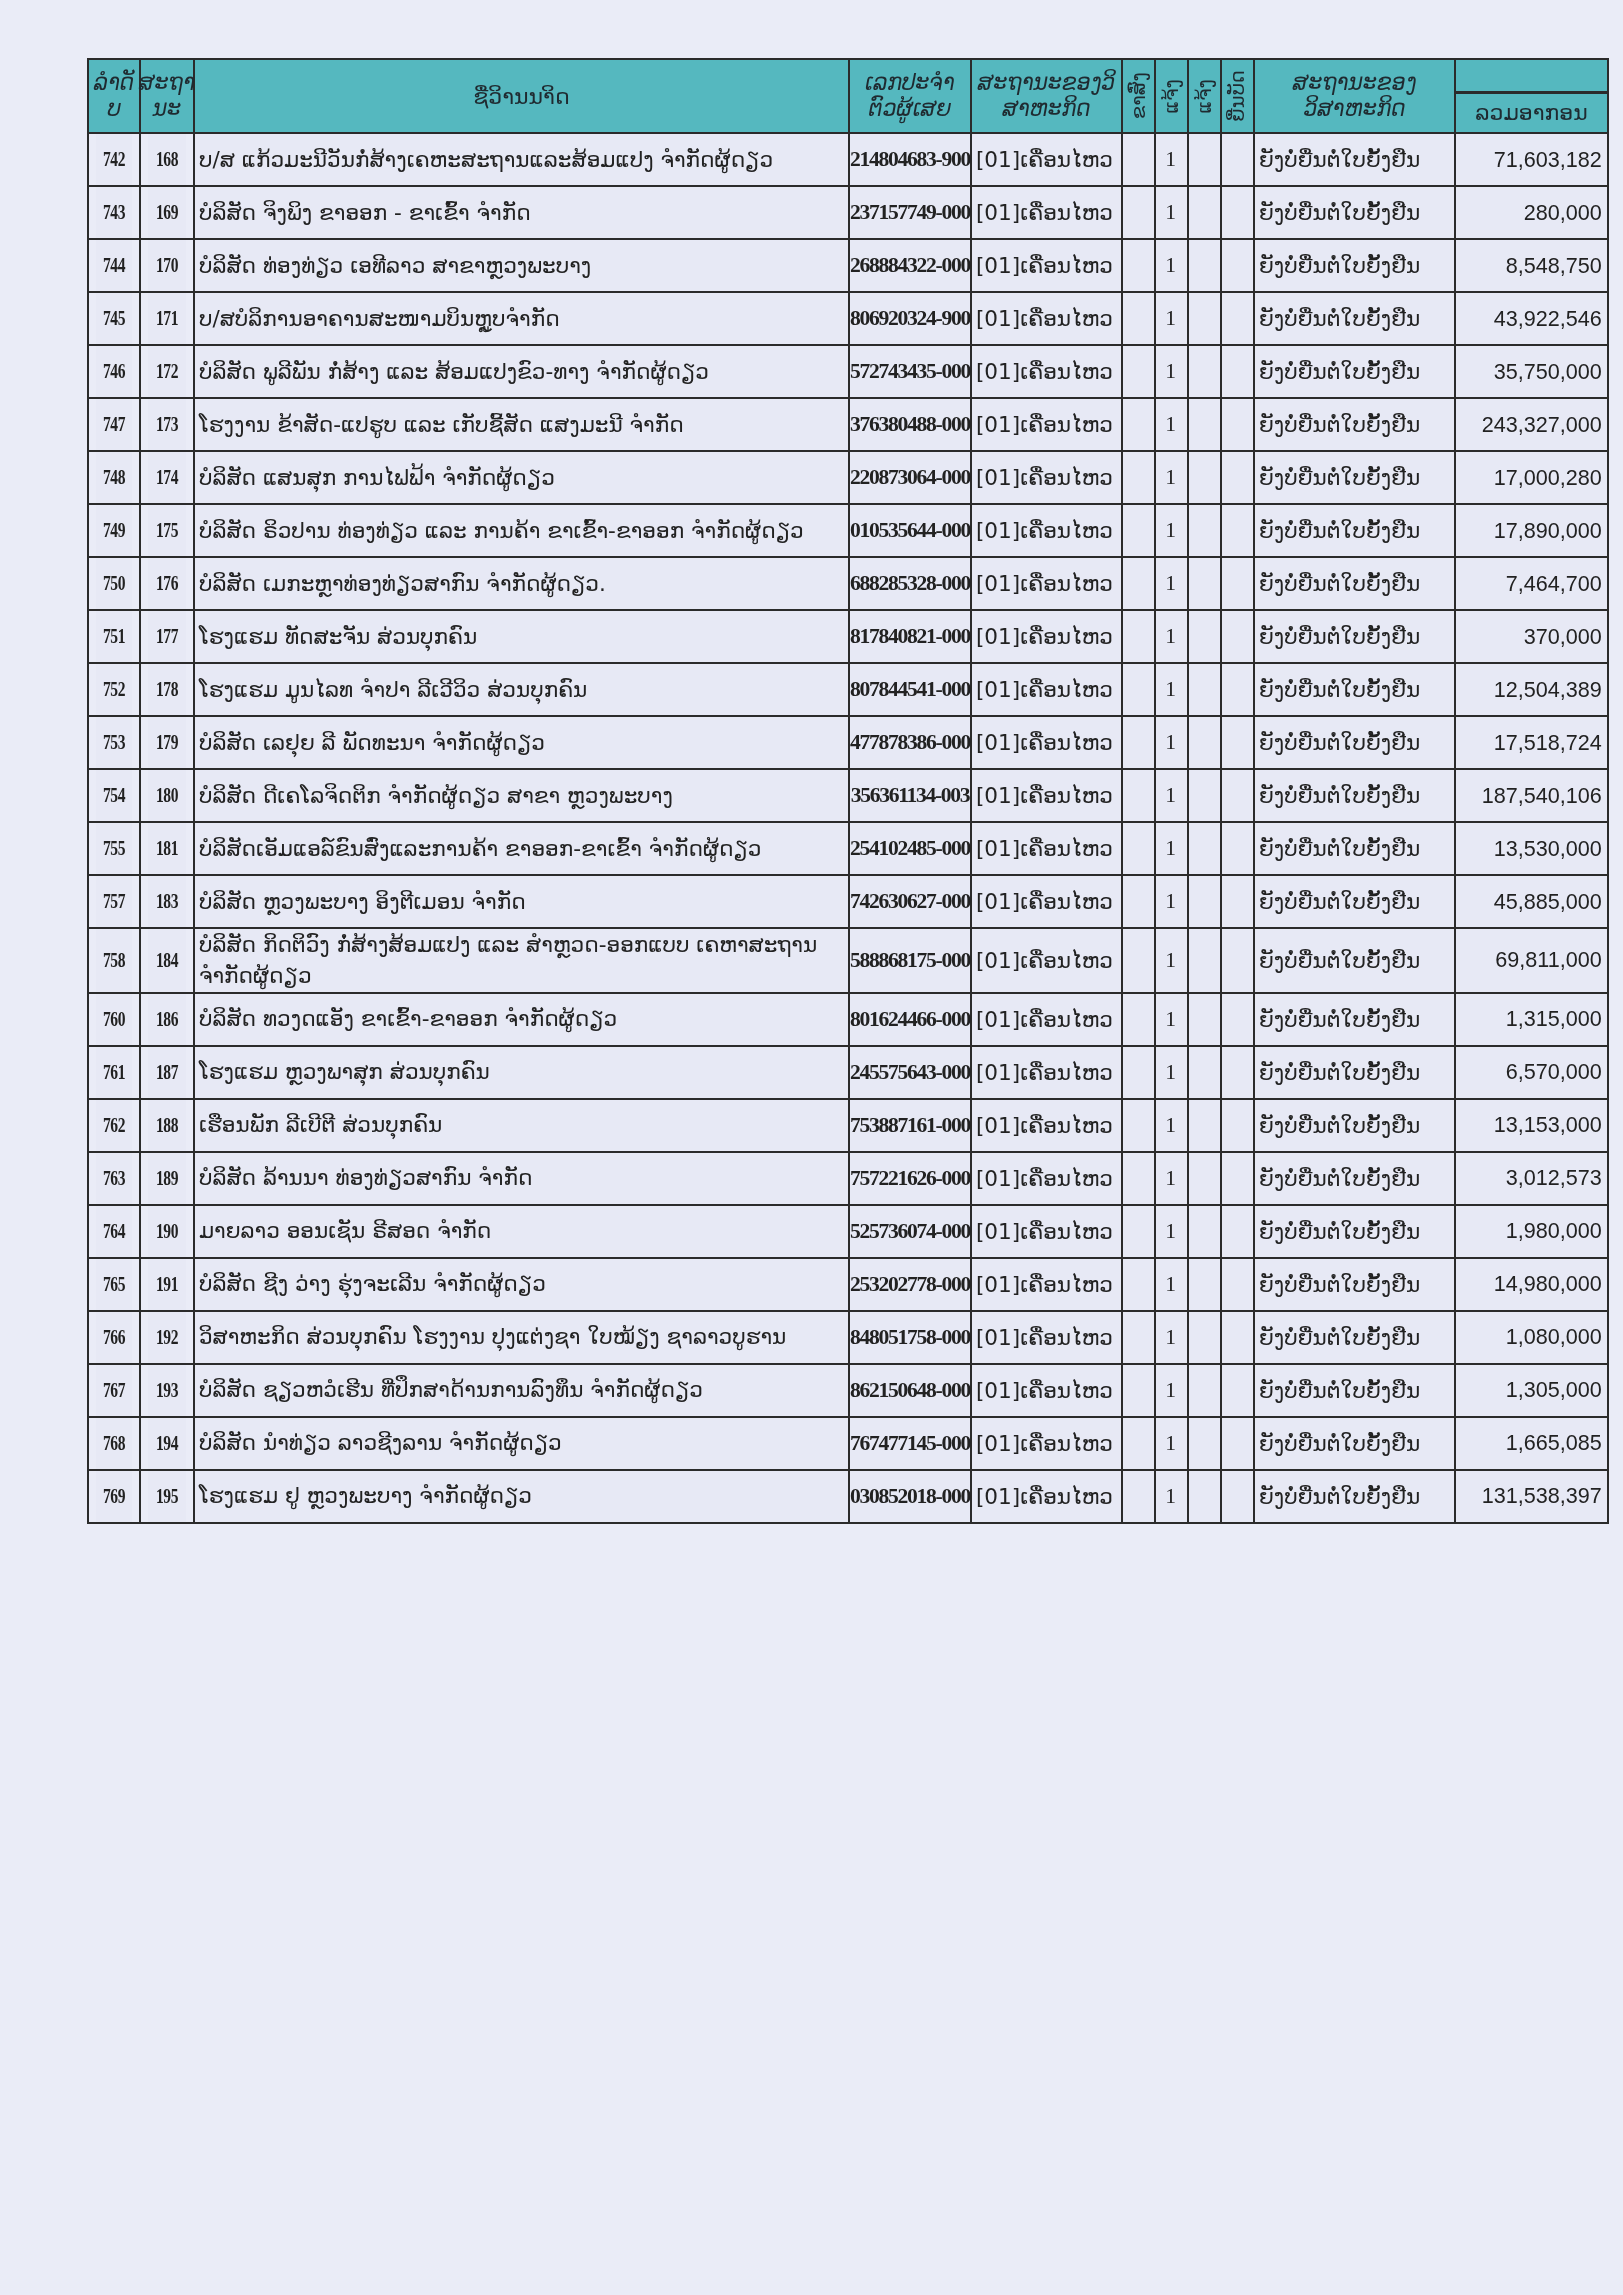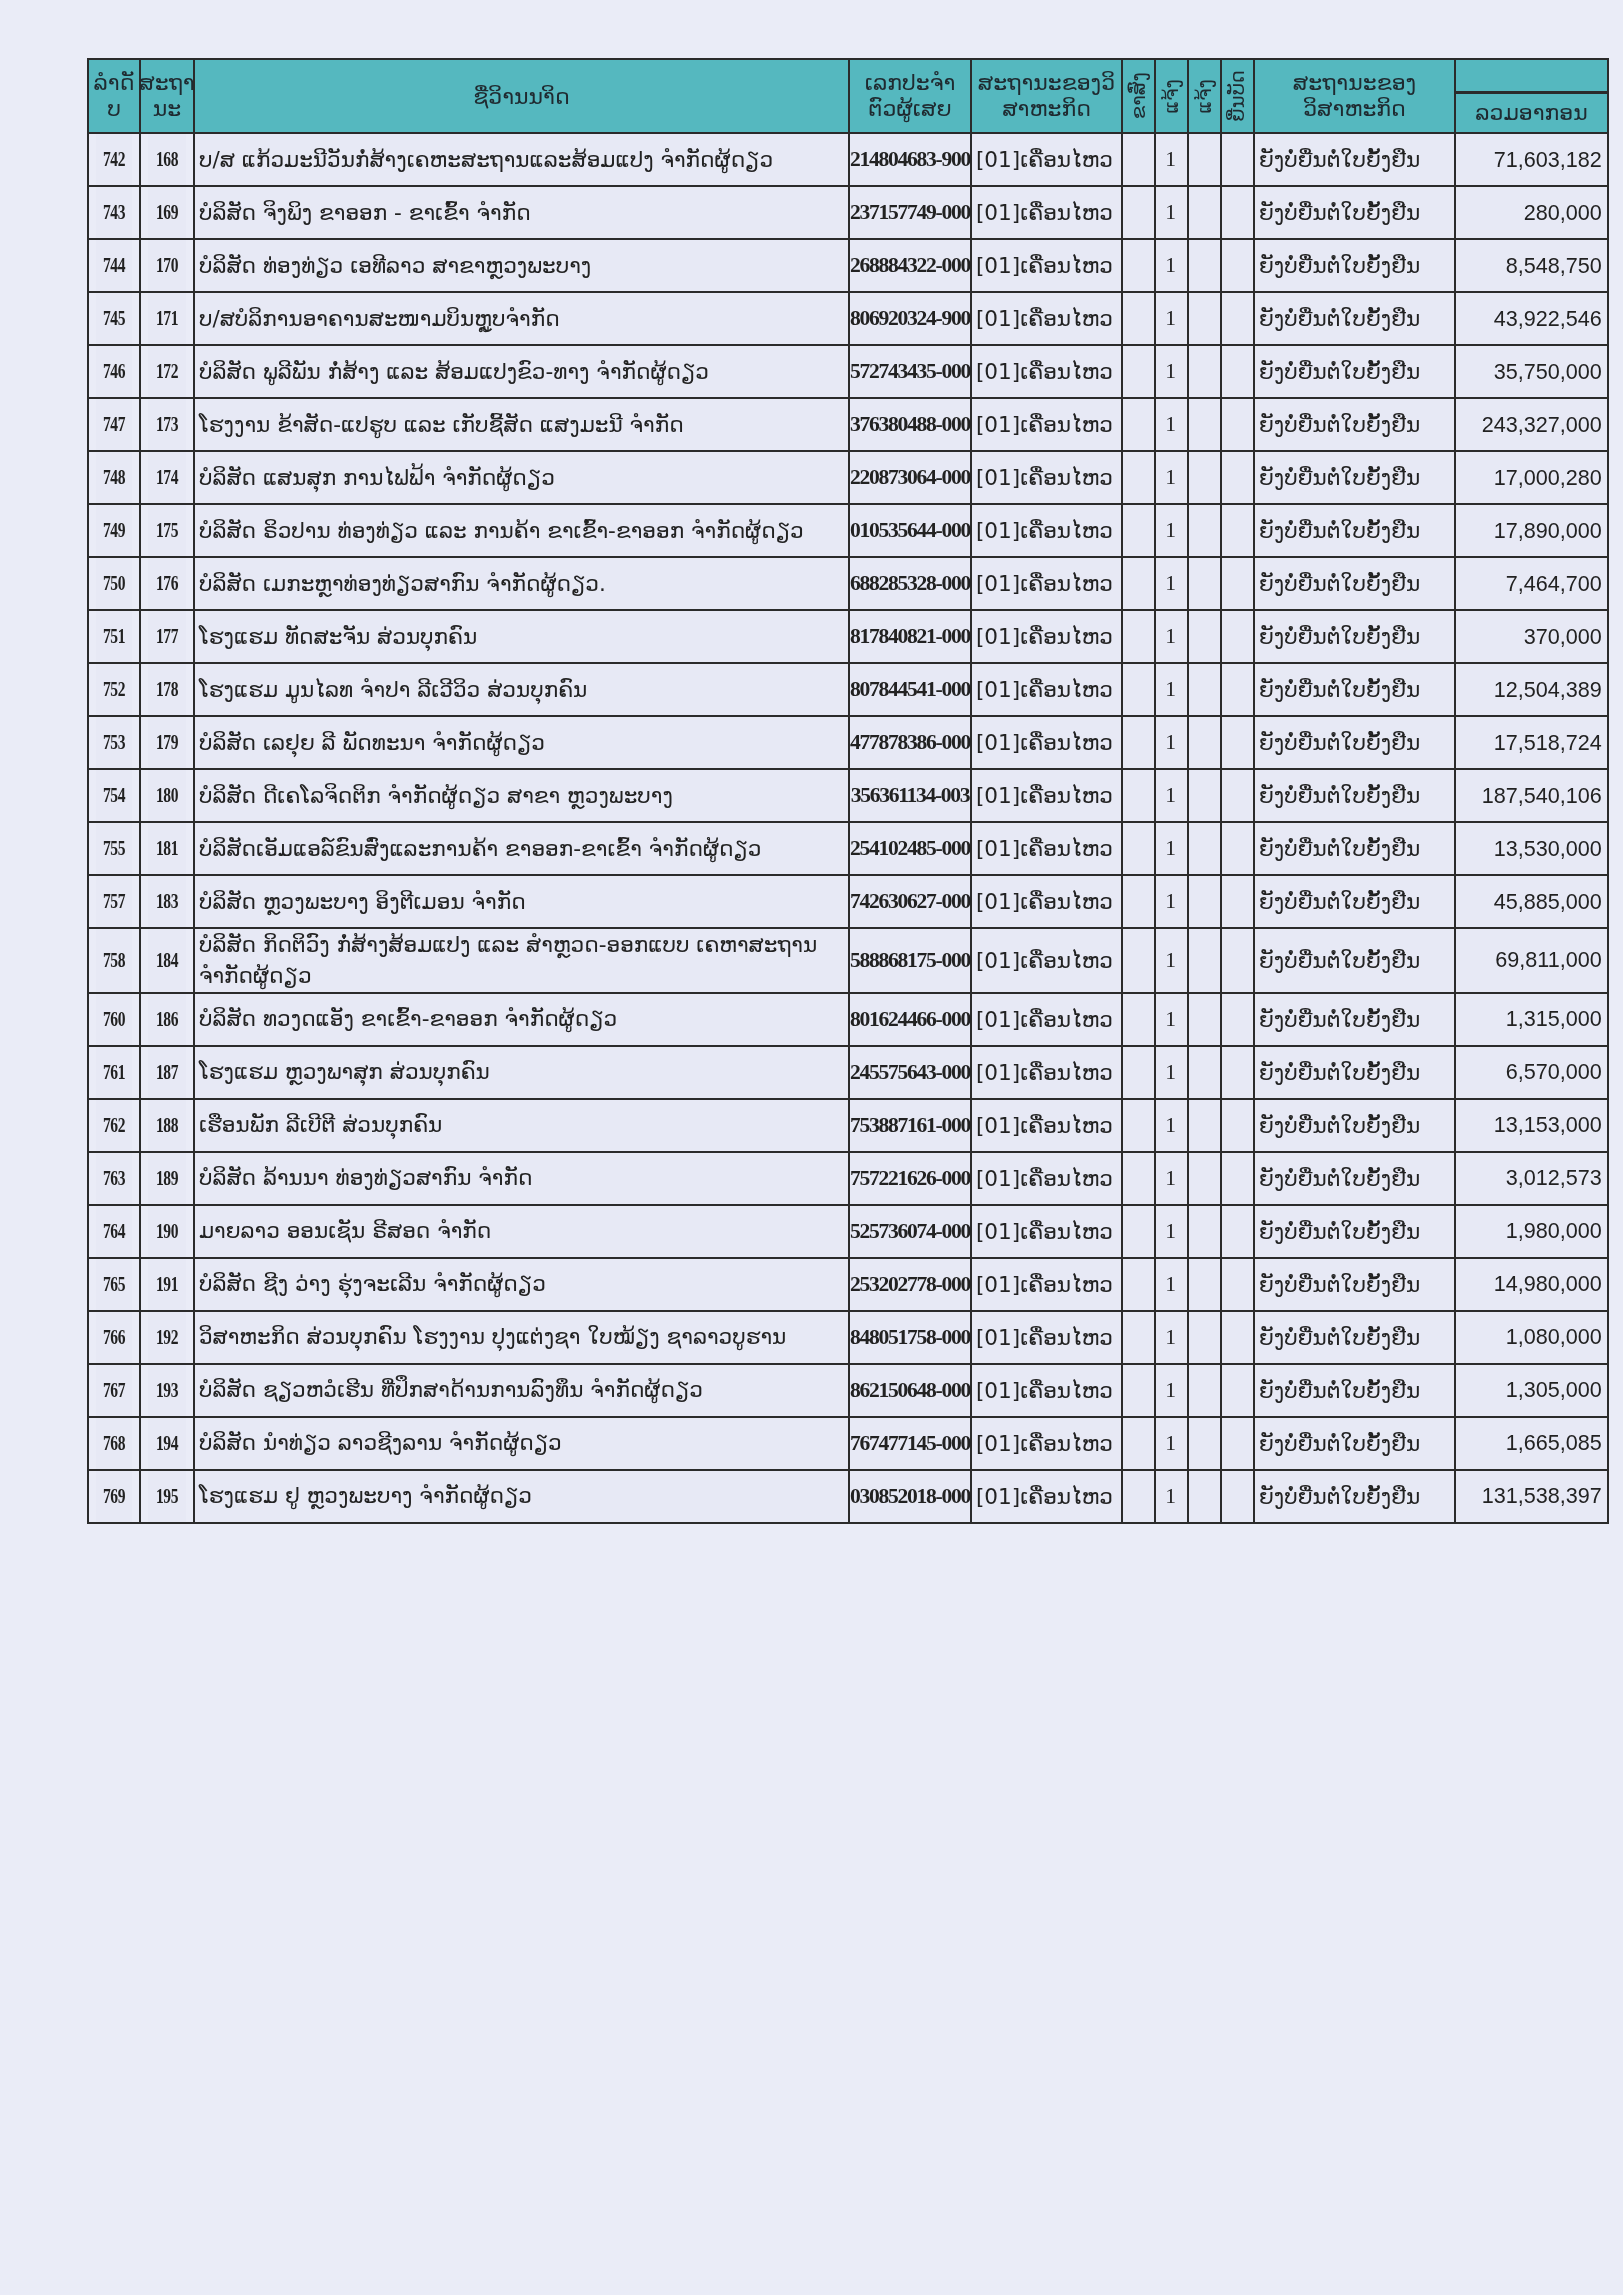--- a/index.html
+++ b/index.html
@@ -22,21 +22,21 @@
     border: 2px solid #2b2b2b;
     padding: 0;
     vertical-align: middle;
   }
   .sheet thead th {
     background: #55b8bf;
     font-weight: normal;
     color: #1f2a30;
     font-size: 22px;
   }
-  .hdr-pair { display: flex; flex-direction: column; height: 100%; justify-content: space-around; align-items: center; }
+  .hdr-pair { display: flex; flex-direction: column; height: 100%; justify-content: space-around; align-items: center; font-style: italic; }
   .hdr-pair span { display: block; line-height: 1.2; }
   .vert {
     writing-mode: vertical-rl;
     transform: rotate(180deg);
     font-size: 19.6px;
     line-height: 1;
     white-space: nowrap;
     margin: 0 auto;
   }
   .split-top { height: 29px; border-bottom: 3.3px solid #2b2b2b; }

